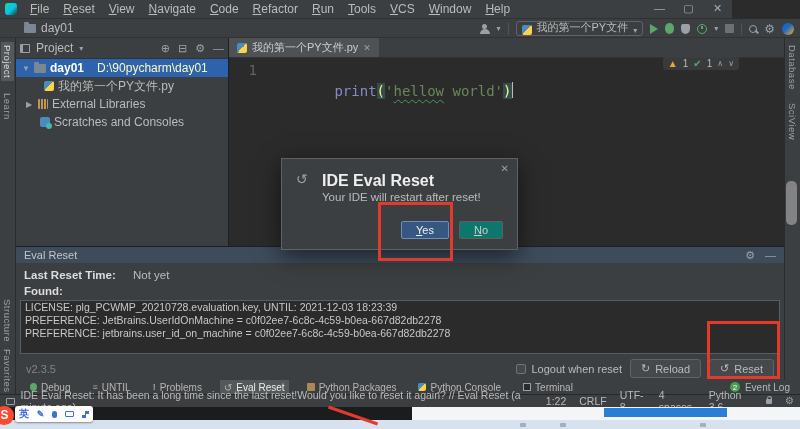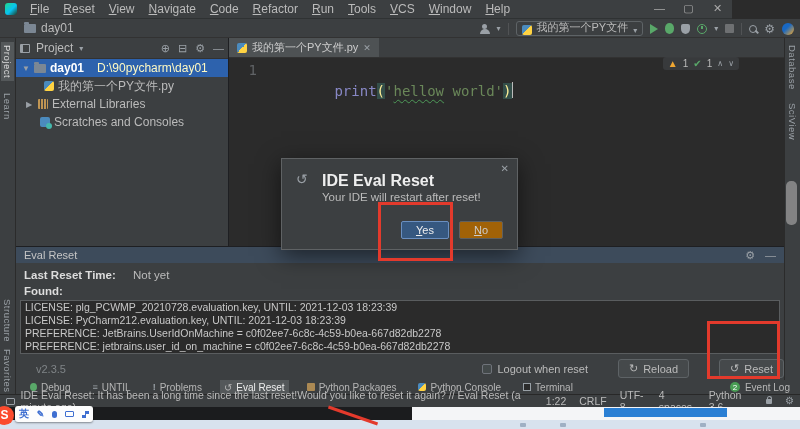--- a/index.html
+++ b/index.html
@@ -96,33 +96,33 @@
             border:1px solid #5f6264; box-shadow:0 6px 22px rgba(0,0,0,.55); z-index:10; }
   .dlg-close { position:absolute; right:8px; top:4px; color:#9aa0a6; font-size:10px; }
   .dlg-icon { position:absolute; left:14px; top:12px; color:#9aa0a6; font-size:14px; }
   .dlg-title { position:absolute; left:40px; top:13px; color:#eee; font-weight:bold; font-size:16px; }
   .dlg-body { position:absolute; left:40px; top:31px; color:#bbb; font-size:11.5px; line-height:14px; }
   .dlg-buttons { position:absolute; right:14px; bottom:10px; display:flex; gap:10px; }
   .btn { height:18px; padding:0 14px; font-size:11px; display:flex; align-items:center; border-radius:2px; }
   .btn span { display:inline-block; }
   .btn span::first-letter { text-decoration:underline; }
   .btn-yes { background:#365880; border:1px solid #6a8fc0; color:#eee; }
-  .btn-no { background:#a16207; border:1px solid #5e6060; color:#ccc; }
+  .btn-no { background:#0f766e; border:1px solid #5e6060; color:#ccc; }
 
   
   .eval-panel { left:16px; top:246px; width:768px; height:134px; background:#3c3f41; border-top:1px solid #1e1f22; }
   .ep-header { height:16px; background:#3d4b5b; display:flex; align-items:center; padding:0 8px; font-size:11px; color:#c5c5c5; }
   .ep-header .right { margin-left:auto; display:flex; gap:10px; color:#9aa0a6; }
   .ep-line { position:absolute; left:8px; font-size:11.5px; }
   .ep-bold { font-weight:bold; color:#ddd; }
   .ep-val { color:#bbb; margin-left:14px; }
   .listbox { position:absolute; left:4px; top:53px; width:760px; height:54px; background:#2b2b2b;
              border:1px solid #5a5d5f; font-size:10.5px; color:#c8c8c8; overflow:hidden; }
   .listbox .row { height:13px; line-height:13px; padding-left:4px; white-space:nowrap; }
-  .ep-bottom { position:absolute; left:10px; top:109px; width:768px; height:25px; display:flex; align-items:center; padding:0 10px; gap:30px; }
+  .ep-bottom { position:absolute; left:0; top:109px; width:768px; height:25px; display:flex; align-items:center; padding:0 10px; gap:8px; }
   .version { color:#7f8487; }
   .chk { display:flex; align-items:center; gap:5px; color:#bbb; font-size:11px; }
   .chk-box { width:10px; height:10px; background:#43494a; border:1px solid #6f737a; border-radius:2px; }
   .panel-btn { display:flex; align-items:center; gap:5px; height:19px; padding:0 10px; background:#45494b;
                border:1px solid #5e6366; border-radius:3px; color:#bbb; font-size:11px; }
 
   
   .tw-bar { left:16px; top:380px; width:784px; height:14px; background:#3c3f41; display:flex; align-items:center;
             gap:14px; padding:0 10px; font-size:10px; color:#b6b6b6; }
   .tw-item { display:flex; align-items:center; gap:4px; height:14px; padding:0 4px; }
@@ -315,21 +315,20 @@
         <span>―</span>
       </span>
     </div>
     <div class="ep-line" style="top:22px;">
       <span class="ep-bold">Last Reset Time:</span>
       <span class="ep-val">Not yet</span>
     </div>
     <div class="ep-line ep-bold" style="top:38px;">Found:</div>
     <div class="listbox">
       <div class="row">LICENSE: plg_PCWMP_20210728.evaluation.key, UNTIL: 2021-12-03 18:23:39</div>
-      <div class="row">LICENSE: PyCharm212.evaluation.key, UNTIL: 2021-12-03 18:23:39</div>
       <div class="row">PREFERENCE: JetBrains.UserIdOnMachine = c0f02ee7-6c8c-4c59-b0ea-667d82db2278</div>
       <div class="row">PREFERENCE: jetbrains.user_id_on_machine = c0f02ee7-6c8c-4c59-b0ea-667d82db2278</div>
     </div>
     <div class="ep-bottom">
       <span class="version">v2.3.5</span>
       <span style="margin-left:auto;"></span>
       <span class="chk">
         <span class="chk-box"></span>
         <span>Logout when reset</span>
       </span>

